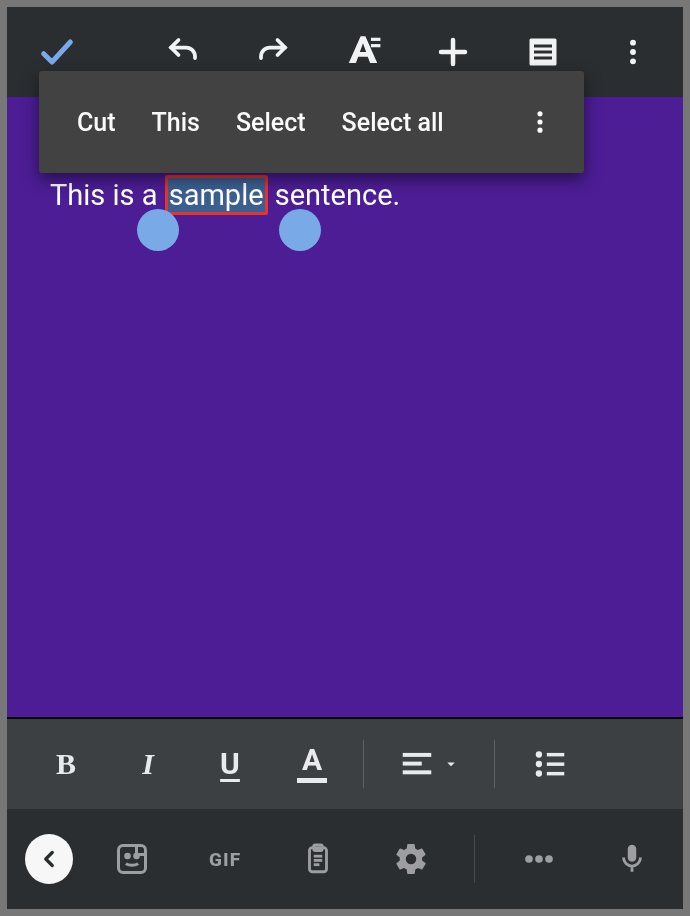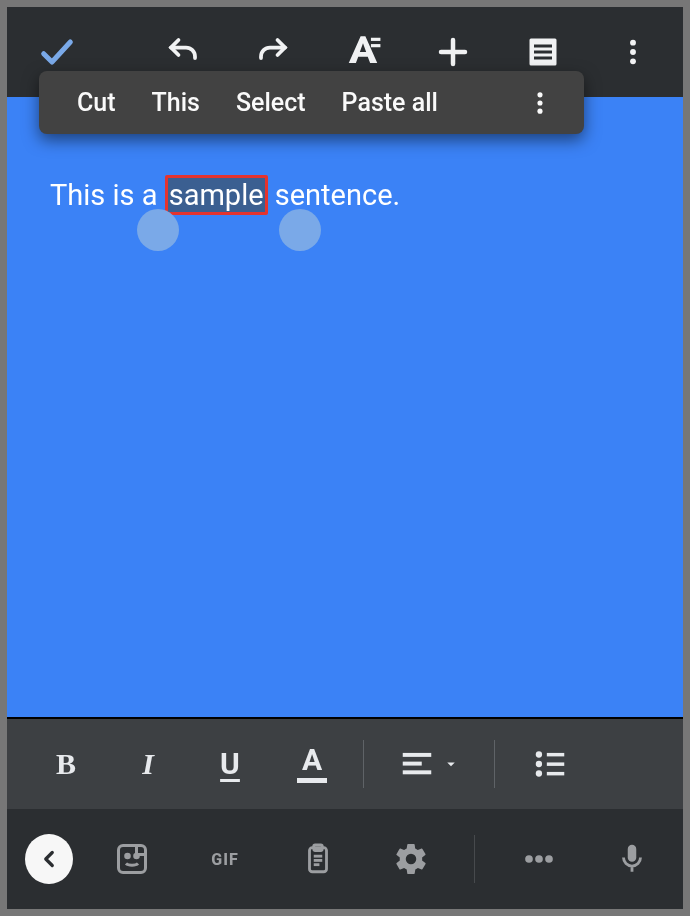--- a/index.html
+++ b/index.html
@@ -35,23 +35,23 @@
       align-items: center;
       justify-content: center;
       color: #fbfbfc;
     }
     .spacer { flex: 1; }
     .context-menu {
       position: absolute;
       left: 32px;
       top: 64px;
       width: 545px;
-      height: 63px;
+      height: 102px;
       background: #424242;
-      border-radius: 8px;
+      border-radius: 3px;
       box-shadow: 0 6px 16px rgba(0,0,0,0.5);
       display: flex;
       align-items: center;
       padding: 0 20px;
       z-index: 10;
     }
     .ctx-item {
       color: #fafafa;
       font-size: 25px;
       font-weight: 500;
@@ -61,21 +61,21 @@
     .ctx-more {
       margin-left: auto;
       width: 48px;
       display: flex;
       align-items: center;
       justify-content: center;
       color: #fafafa;
     }
     .document {
       position: relative;
-      background: #3b82f6;
+      background: #4c1d95;
       padding: 0;
       height: 620px;
     }
     .text-line {
       position: absolute;
       left: 43px;
       top: 78px;
       font-size: 29px;
       color: #fff;
       white-space: nowrap;
@@ -176,21 +176,21 @@
       color: #2b2e31;
     }
     .kb-divider {
       width: 1px;
       height: 48px;
       background: #474a4d;
       margin: 0 4px;
     }
     .gif-text {
       font-weight: 800;
-      font-size: 16px;
+      font-size: 19px;
       letter-spacing: 1px;
       color: #9c9ea1;
     }
     svg { display: block; }
   </style>
 </head>
 <body>
 
 <div class="frame">
 
@@ -248,21 +248,21 @@
       <span class="text-plain">This is a </span><span class="text-selected">sample</span><span class="text-plain"> sentence.</span>
     </div>
     <div class="sel-handle left"></div>
     <div class="sel-handle right"></div>
   </div>
 
   <div class="context-menu">
     <div class="ctx-item">Cut</div>
     <div class="ctx-item">This</div>
     <div class="ctx-item">Select</div>
-    <div class="ctx-item">Paste all</div>
+    <div class="ctx-item">Select all</div>
     <div class="ctx-more">
       <svg width="28" height="28" viewBox="0 0 24 24" fill="#fafafa">
           <circle cx="12" cy="5" r="2.2"></circle>
           <circle cx="12" cy="12" r="2.2"></circle>
           <circle cx="12" cy="19" r="2.2"></circle>
         </svg>
     </div>
   </div>
 
   <div class="format-toolbar">

